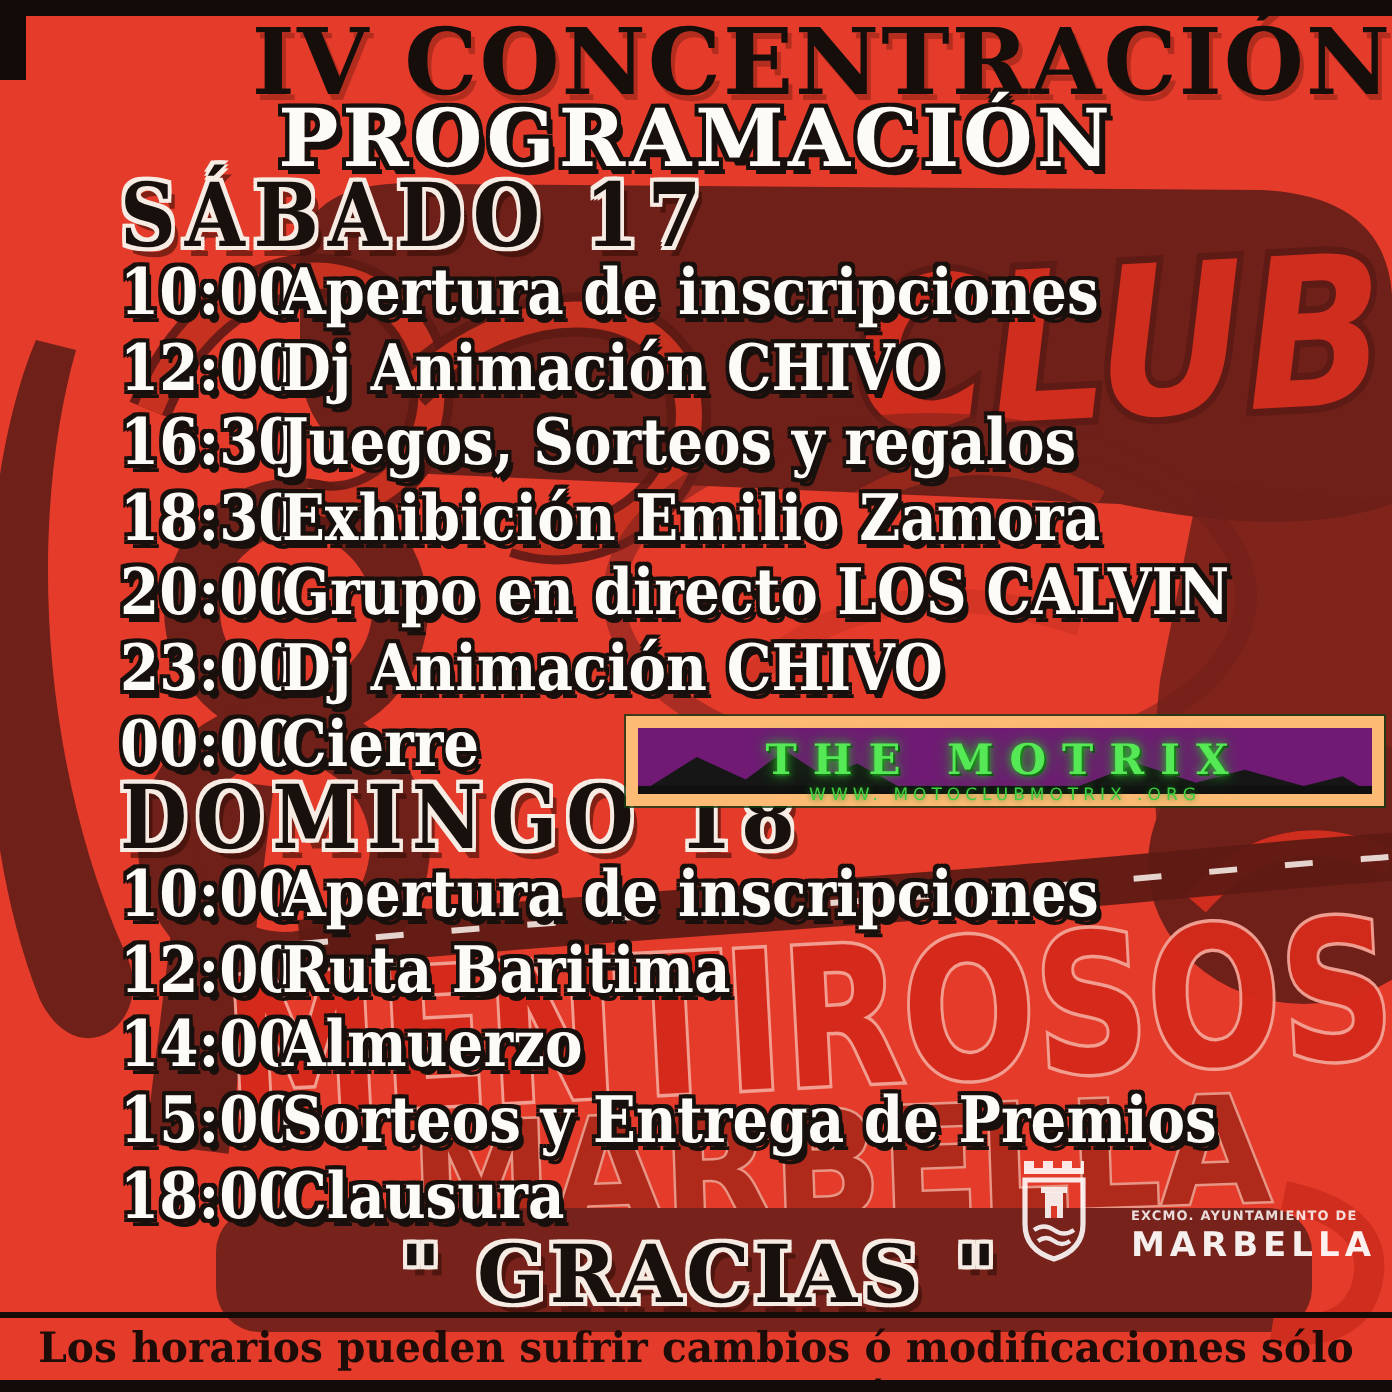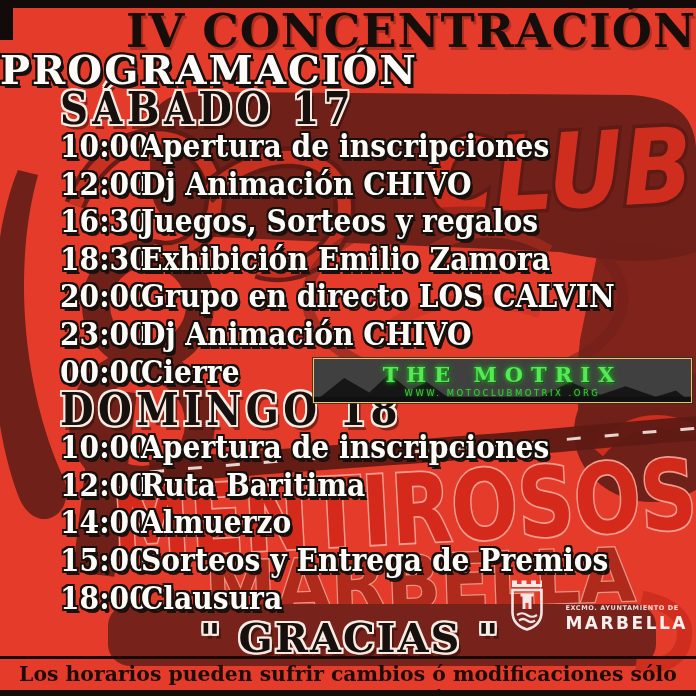--- a/index.html
+++ b/index.html
@@ -27,21 +27,21 @@
       0 -2px 0 #17100d, 0 2px 0 #17100d, -2px 0 0 #17100d, 2px 0 0 #17100d,
       3px 4px 0 #17100d;
   }
 
   .title{
     position:absolute;top:4px;left:0;width:100%;text-align:right;z-index:5;
     font-size:46px;font-weight:bold;letter-spacing:1px;color:#150e0b;
     text-shadow:2px 3px 0 rgba(90,20,10,.35);
   }
   .subtitle{
-    position:absolute;top:46px;left:0;width:100%;z-index:5;
+    position:absolute;top:46px;left:0;width:100%;text-align:center;z-index:5;
     font-size:40px;font-weight:bold;letter-spacing:2px;
   }
 
   .schedule{
     position:absolute;left:60px;top:90px;width:700px;z-index:4;
     transform:scaleX(.88);transform-origin:left top;
     white-space:nowrap;
   }
   .day-heading{
     height:38px;line-height:38px;
@@ -61,21 +61,21 @@
   .footer-line{position:absolute;left:0;top:656px;width:696px;height:3px;background:#160b07;z-index:6;}
   .footer-text{
     position:absolute;left:0;top:661px;width:696px;text-align:center;z-index:6;
     font-size:21px;font-weight:bold;color:#1d0c07;letter-spacing:0px;
     transform:scaleX(.97);transform-origin:center top;
   }
   .bottombar{position:absolute;left:0;bottom:0;width:696px;height:6px;background:#120b09;z-index:6;}
 
   .motrix-banner{
     position:absolute;left:313px;top:358px;width:379px;height:45px;z-index:7;
-    background:#404040;border:1px solid #fdba74;box-sizing:border-box;
+    background:#701a75;border:6px solid #fdba74;box-sizing:border-box;
     box-shadow:0 0 0 1px rgba(20,60,20,.8);
   }
   .motrix-banner .mountains{position:absolute;left:0;bottom:0;width:100%;height:100%;}
   .motrix-title{
     position:relative;z-index:2;margin-top:3px;text-align:center;
     font-family:"DejaVu Serif",serif;font-size:21px;font-weight:bold;letter-spacing:8px;
     color:#55e955;
     text-shadow:0 0 4px #2dc42d,0 0 10px #1d8f1d,1px 1px 0 #0a3d0a;
   }
   .motrix-url{

